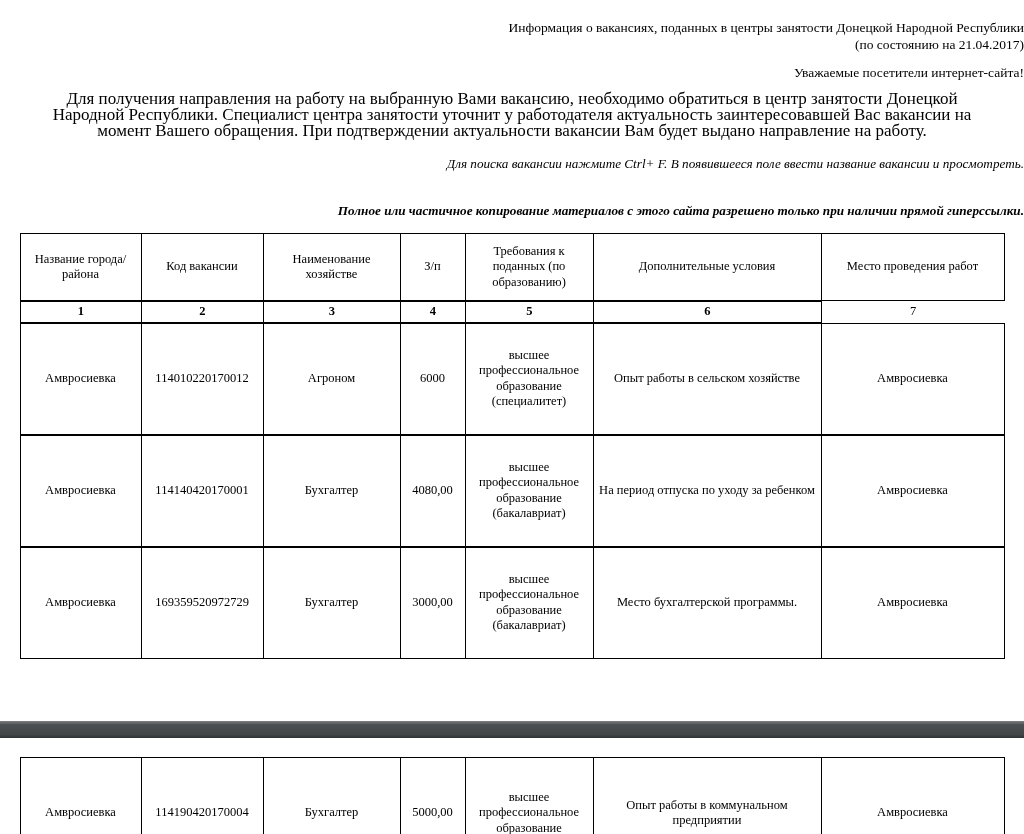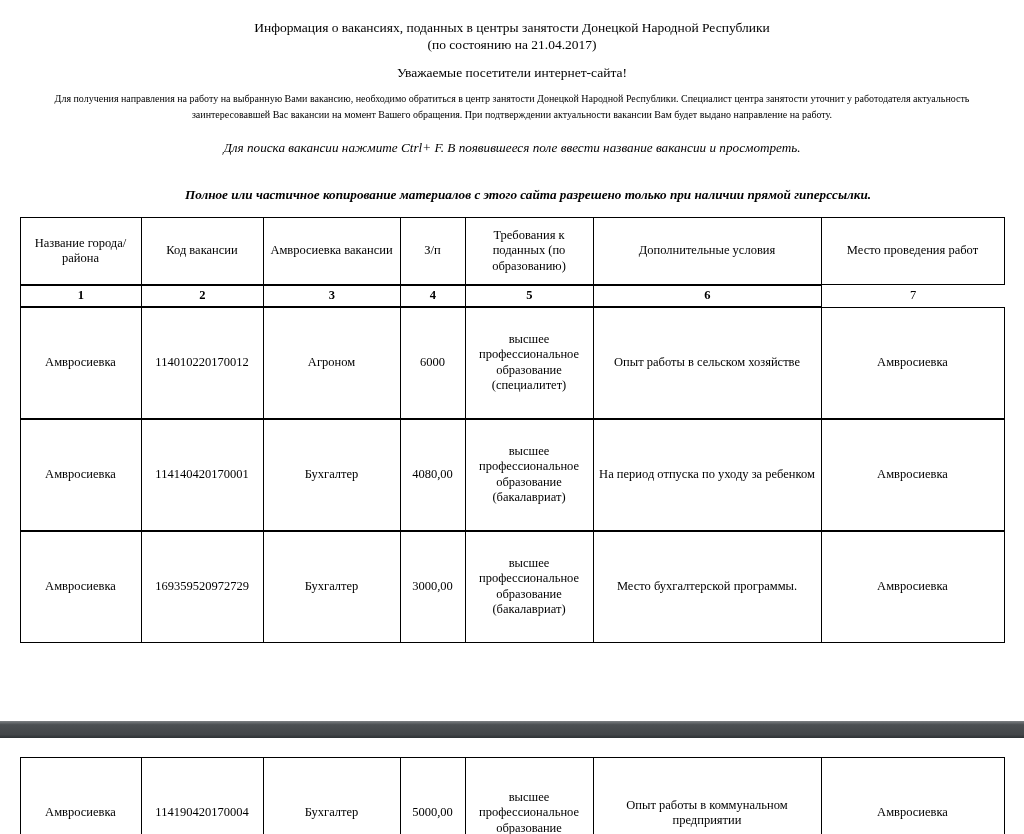--- a/index.html
+++ b/index.html
@@ -2,24 +2,24 @@
 <html><head>
 <meta charset="utf-8">
 <style>
   html,body { margin:0; padding:0; }
   body {
     width:1024px; height:834px; overflow:hidden;
     background:#ffffff; color:#000;
     font-family:"Liberation Serif","DejaVu Serif",serif;
   }
   .page1 { height:721px; box-sizing:border-box; padding-top:20px; }
-  .center { text-align:center; }
+  .center { text-align:right; }
   .doc-title { font-size:13.5px; line-height:16.5px; margin:0 0 12px 0; }
   .greeting  { font-size:13.5px; line-height:16px; margin:0 0 10px 0; }
-  .intro     { font-size:10px; line-height:16px; margin:0 auto 17px auto; width:964px; text-align:center; }
+  .intro     { font-size:17px; line-height:16px; margin:0 auto 17px auto; width:964px; text-align:center; }
   .hint      { font-size:13.2px; line-height:16px; margin:0 0 31px 0;font-style:italic; }
   .notice    { font-size:13.2px; line-height:16px; margin:0 0 14px 0; font-weight:bold; font-style:italic;padding-left:32px; }
 
   table.tbl { width:984px; margin:0 auto; border-collapse:collapse; table-layout:fixed; }
   table.tbl td {
     border:1px solid #000; text-align:center; vertical-align:middle;
     font-size:12.5px; line-height:15.5px; padding:2px; word-wrap:break-word;
   }
   .header-tbl td { height:62px; }
   .num-tbl  { margin-top:2px; }
@@ -59,21 +59,21 @@
         <col style="width:137px">
         <col style="width:65px">
         <col style="width:128px">
         <col style="width:228px">
         <col style="width:183px">
       </colgroup>
     <tbody>
         <tr>
       <td>Название города/района</td>
       <td>Код вакансии</td>
-      <td>Амвросиевка вакансии</td>
+      <td>Наименование хозяйстве</td>
       <td>З/п</td>
       <td>Требования к поданных (по образованию)</td>
       <td>Дополнительные условия</td>
       <td>Место проведения работ</td>
     </tr>
   </tbody>
     </table>
 
   <table class="tbl num-tbl">
     <colgroup>

